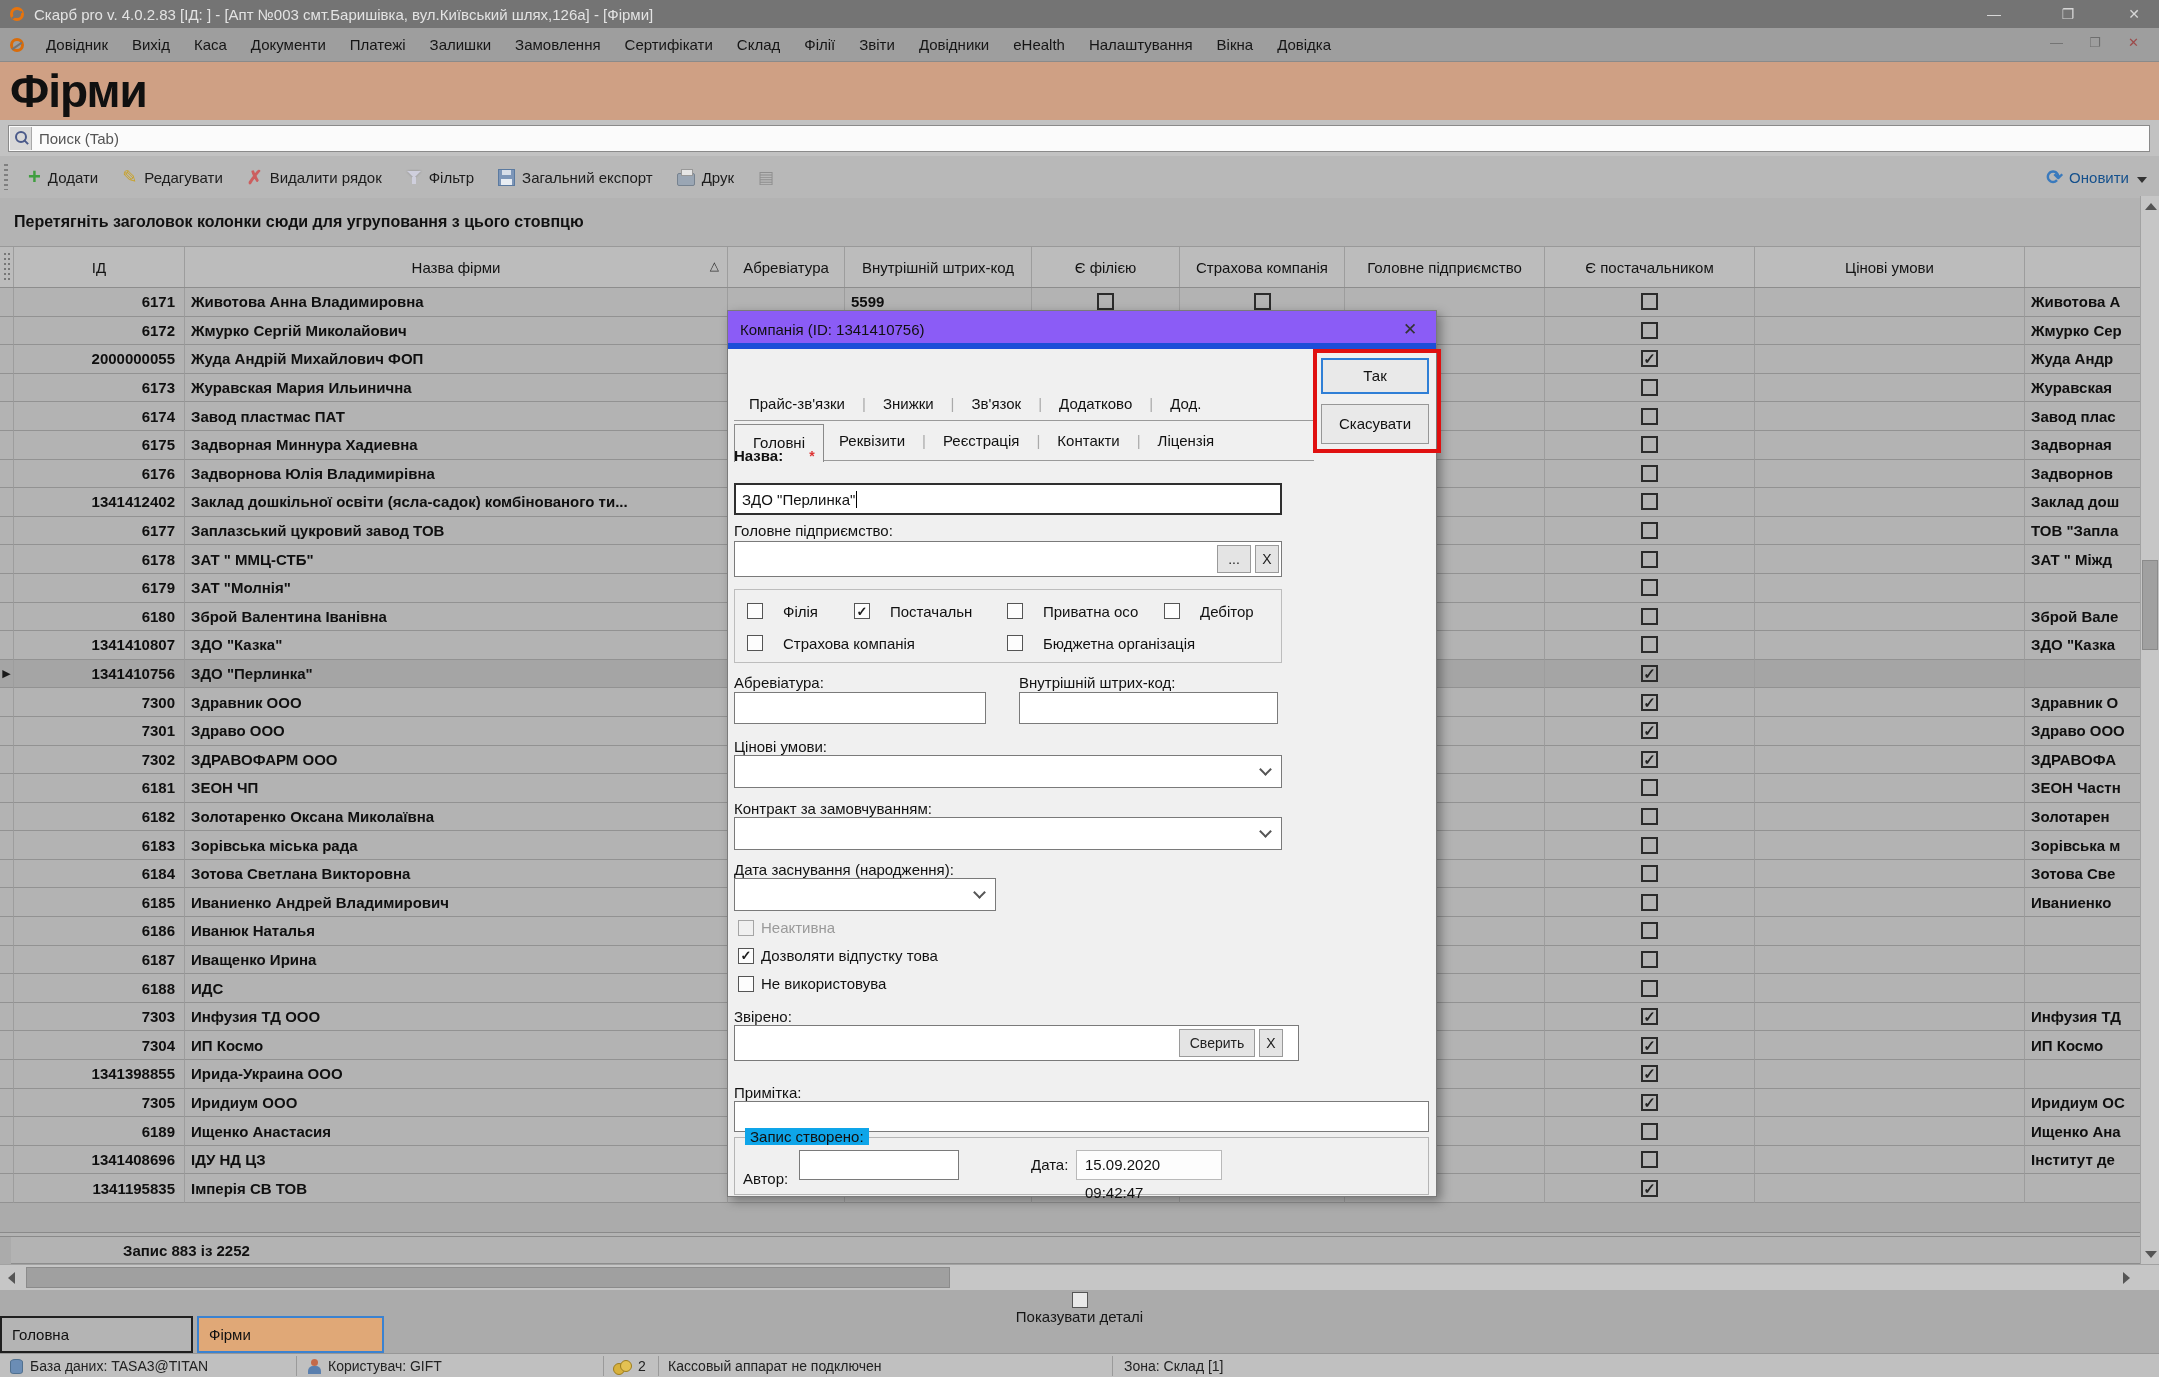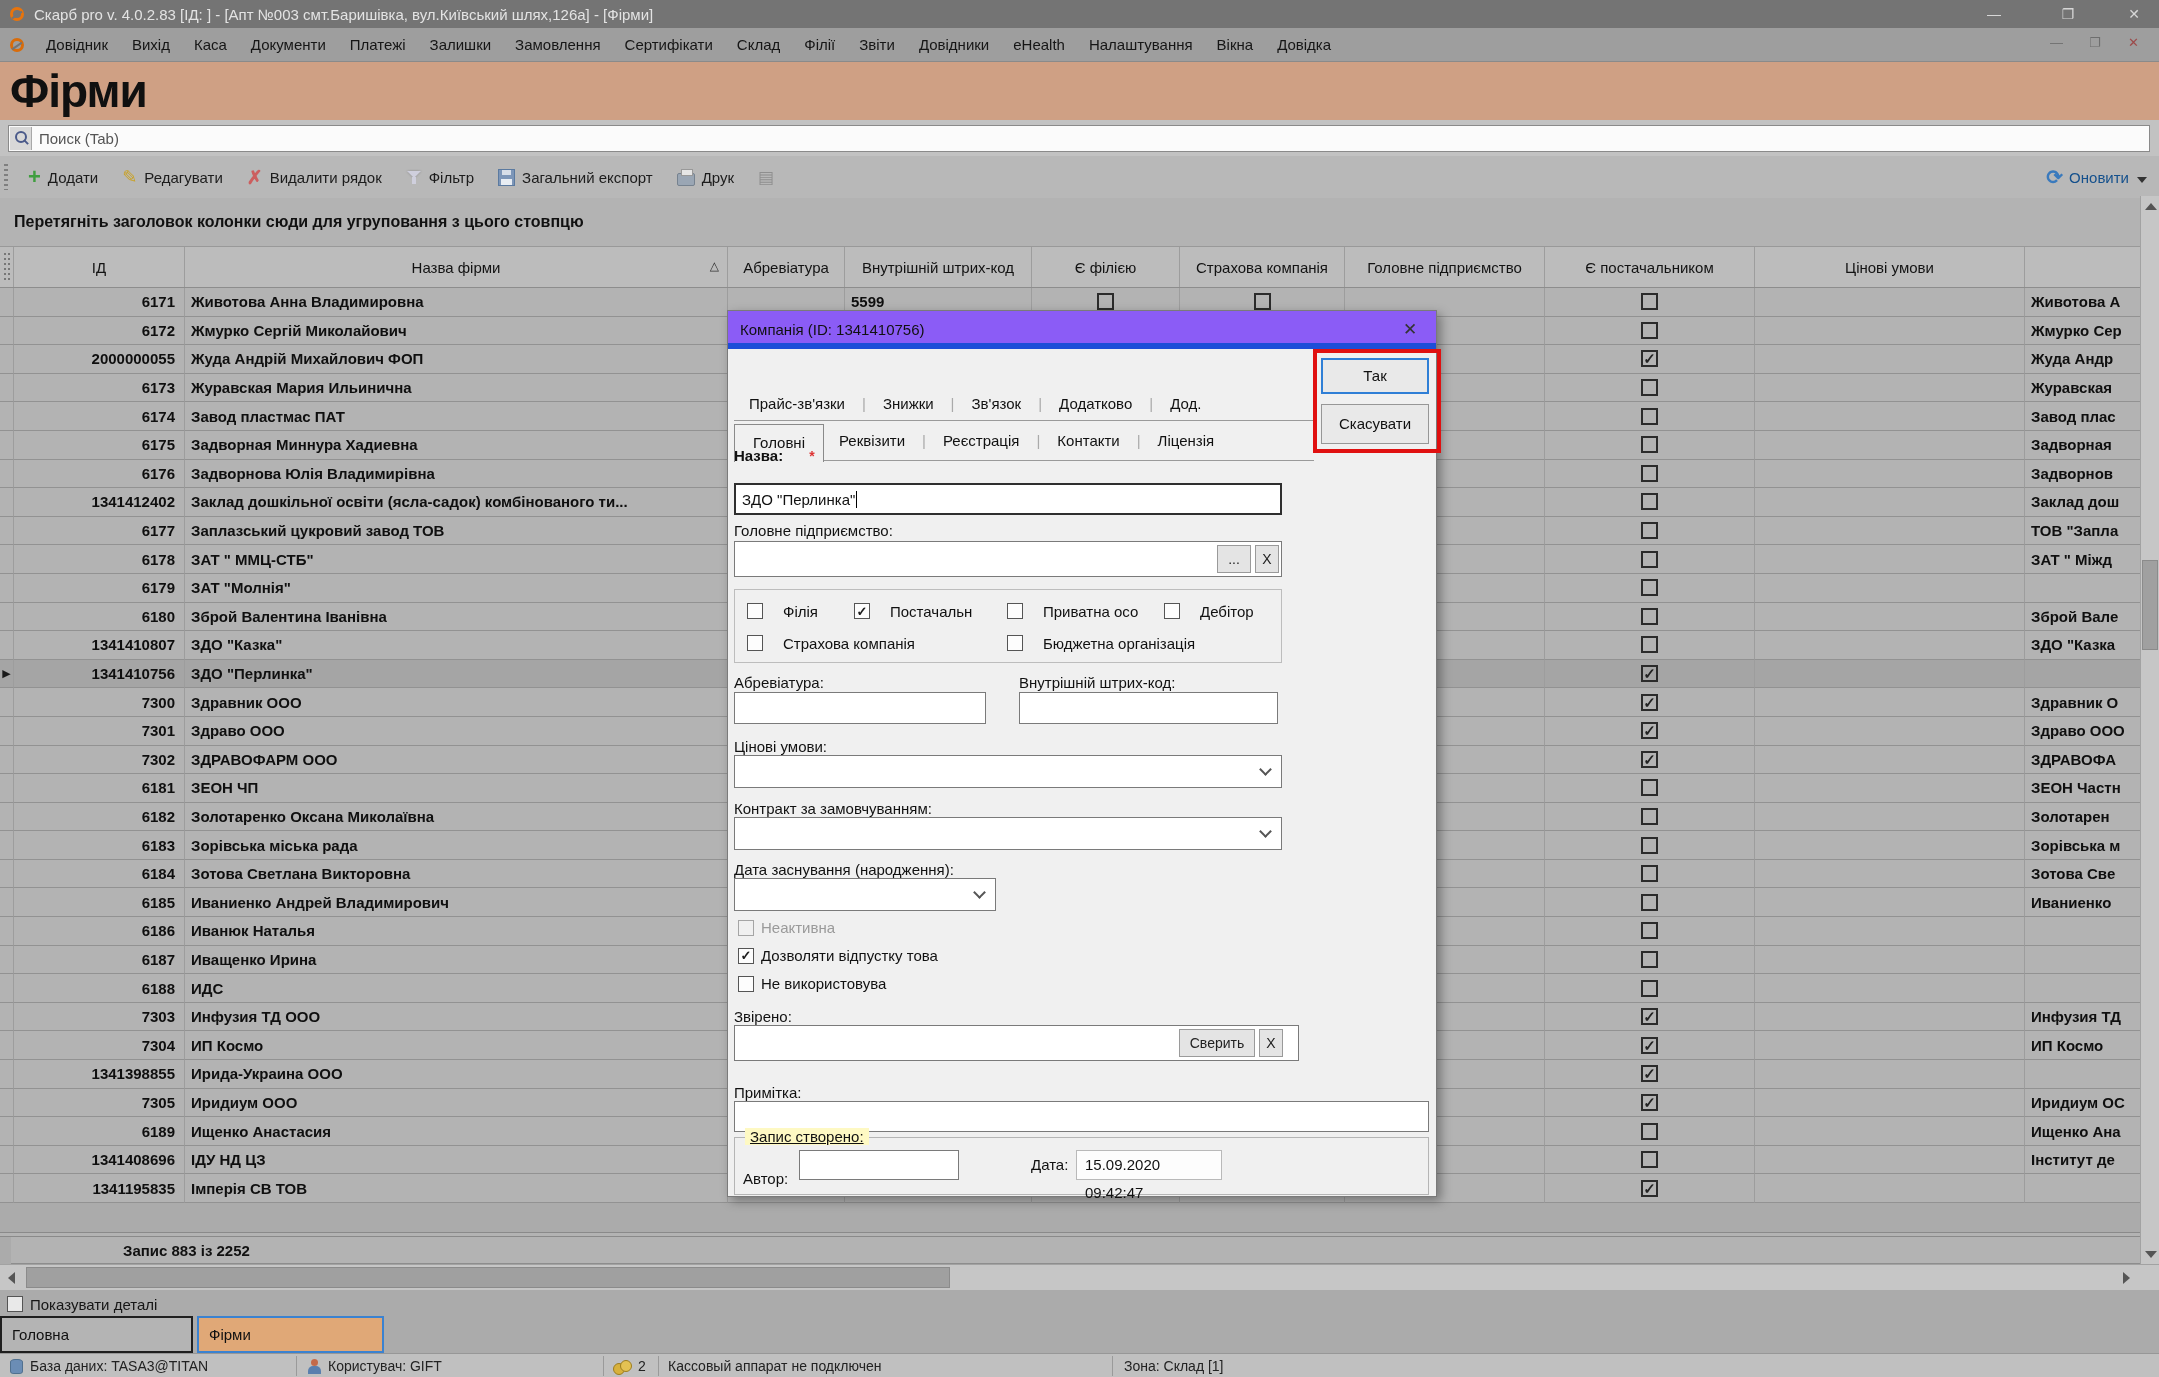--- a/index.html
+++ b/index.html
@@ -81,21 +81,21 @@
   .tri-l { width:0;height:0;border-top:6px solid transparent;border-bottom:6px solid transparent;border-right:7px solid #555; }
   .tri-r { width:0;height:0;border-top:6px solid transparent;border-bottom:6px solid transparent;border-left:7px solid #555; }
   .tri-u { width:0;height:0;border-left:6px solid transparent;border-right:6px solid transparent;border-bottom:7px solid #555; }
   .tri-d { width:0;height:0;border-left:6px solid transparent;border-right:6px solid transparent;border-top:7px solid #555; }
   .hthumb { position:absolute; left:26px; top:2px; width:924px; height:21px; background:#a0a0a0; border:1px solid #8b8b8b; }
   .vscroll { position:absolute; right:0; top:196px; width:19px; height:1068px; background:#c6c6c6; border-left:1px solid #a2a2a2; z-index:20; }
   .vbtn { position:absolute; left:0; width:19px; height:20px; display:flex; align-items:center; justify-content:center; }
   .vthumb { position:absolute; left:1px; top:364px; width:16px; height:90px; background:#a0a0a0; border:1px solid #8b8b8b; }
 
   
-  .details { position:absolute; left:0; top:1292px; width:2159px; height:24px; display:flex; align-items:center; font-size:15px; color:#161616; }
+  .details { position:absolute; left:0; top:1292px; width:2159px; height:24px; display:flex; align-items:center; font-size:15px; color:#161616;flex-direction:column; }
   .cb { width:16px; height:16px; background:#fdfdfd; border:1px solid #555; display:inline-flex; align-items:center; justify-content:center; flex:0 0 auto; }
   .cb.on::after { content:"✓"; font-size:13px; font-weight:bold; color:#1c1c1c; line-height:1; }
   .details .cb { margin:0 7px 0 7px; background:#e9e9e9; }
   .btabs { position:absolute; left:0; top:1316px; width:2159px; height:37px; }
   .btab { position:absolute; top:0; height:37px; font-size:15px; display:flex; align-items:center; padding-left:10px; color:#111; }
   .btab1 { left:0; width:193px; background:#b4b4b4; border:2px solid #1f1f1f; }
   .btab2 { left:197px; width:187px; background:#e0a877; border:2px solid #3b82d0; }
   .statusbar { position:absolute; left:0; top:1353px; width:2159px; height:24px; background:#c0c0c0; border-top:1px solid #979797; font-size:14px; color:#222; }
   .sseg { position:absolute; top:0; height:24px; display:flex; align-items:center; gap:7px; }
   .ssep { position:absolute; top:2px; width:1px; height:20px; background:#9a9a9a; }
@@ -132,21 +132,21 @@
   .minibtn { position:absolute; background:#e4e4e4; border:1px solid #9a9a9a; text-align:center; font-size:14px; color:#222; }
   .fgroup { position:absolute; left:6px; top:278px; width:548px; height:74px; border:1px solid #bdbdbd; }
   .flag { position:absolute; display:flex; gap:20px; white-space:nowrap; }
   .flag .lb { font-size:15px; }
   .dsel { position:absolute; background:#fff; border:1px solid #7a7a7a; }
   .chev { position:absolute; right:11px; top:9px; width:9px; height:9px; border-right:2px solid #555; border-bottom:2px solid #555; transform:rotate(45deg); }
   .dcb { position:absolute; display:flex; align-items:center; gap:7px; white-space:nowrap; }
   .dcb.disabled .cb { border-color:#a5a5a5; background:#f0f0f0; }
   .dcb.disabled .lb { color:#9a9a9a; }
   .grpbox { position:absolute; left:6px; top:826px; width:695px; height:58px; border:1px solid #b5b5b5; }
-  .grplegend { position:absolute; left:10px; top:-10px; background:#fef9c3; padding:0 5px; font-size:15px;text-decoration:underline; }
+  .grplegend { position:absolute; left:10px; top:-10px; background:#0ea5e9; padding:0 5px; font-size:15px; }
   .dtval { position:absolute; background:#fdfdfd; border:1px solid #b9b9b9; line-height:28px; padding-left:8px; font-size:15px; }
 </style>
 </head>
 <body>
 
 <div class="screen">
 
   <div class="titlebar">
     <span class="logo"></span>
     <span>Скарб pro v. 4.0.2.83 [ІД:        ] - [Апт №003 смт.Баришівка, вул.Київський шлях,126а] - [Фірми]</span>

